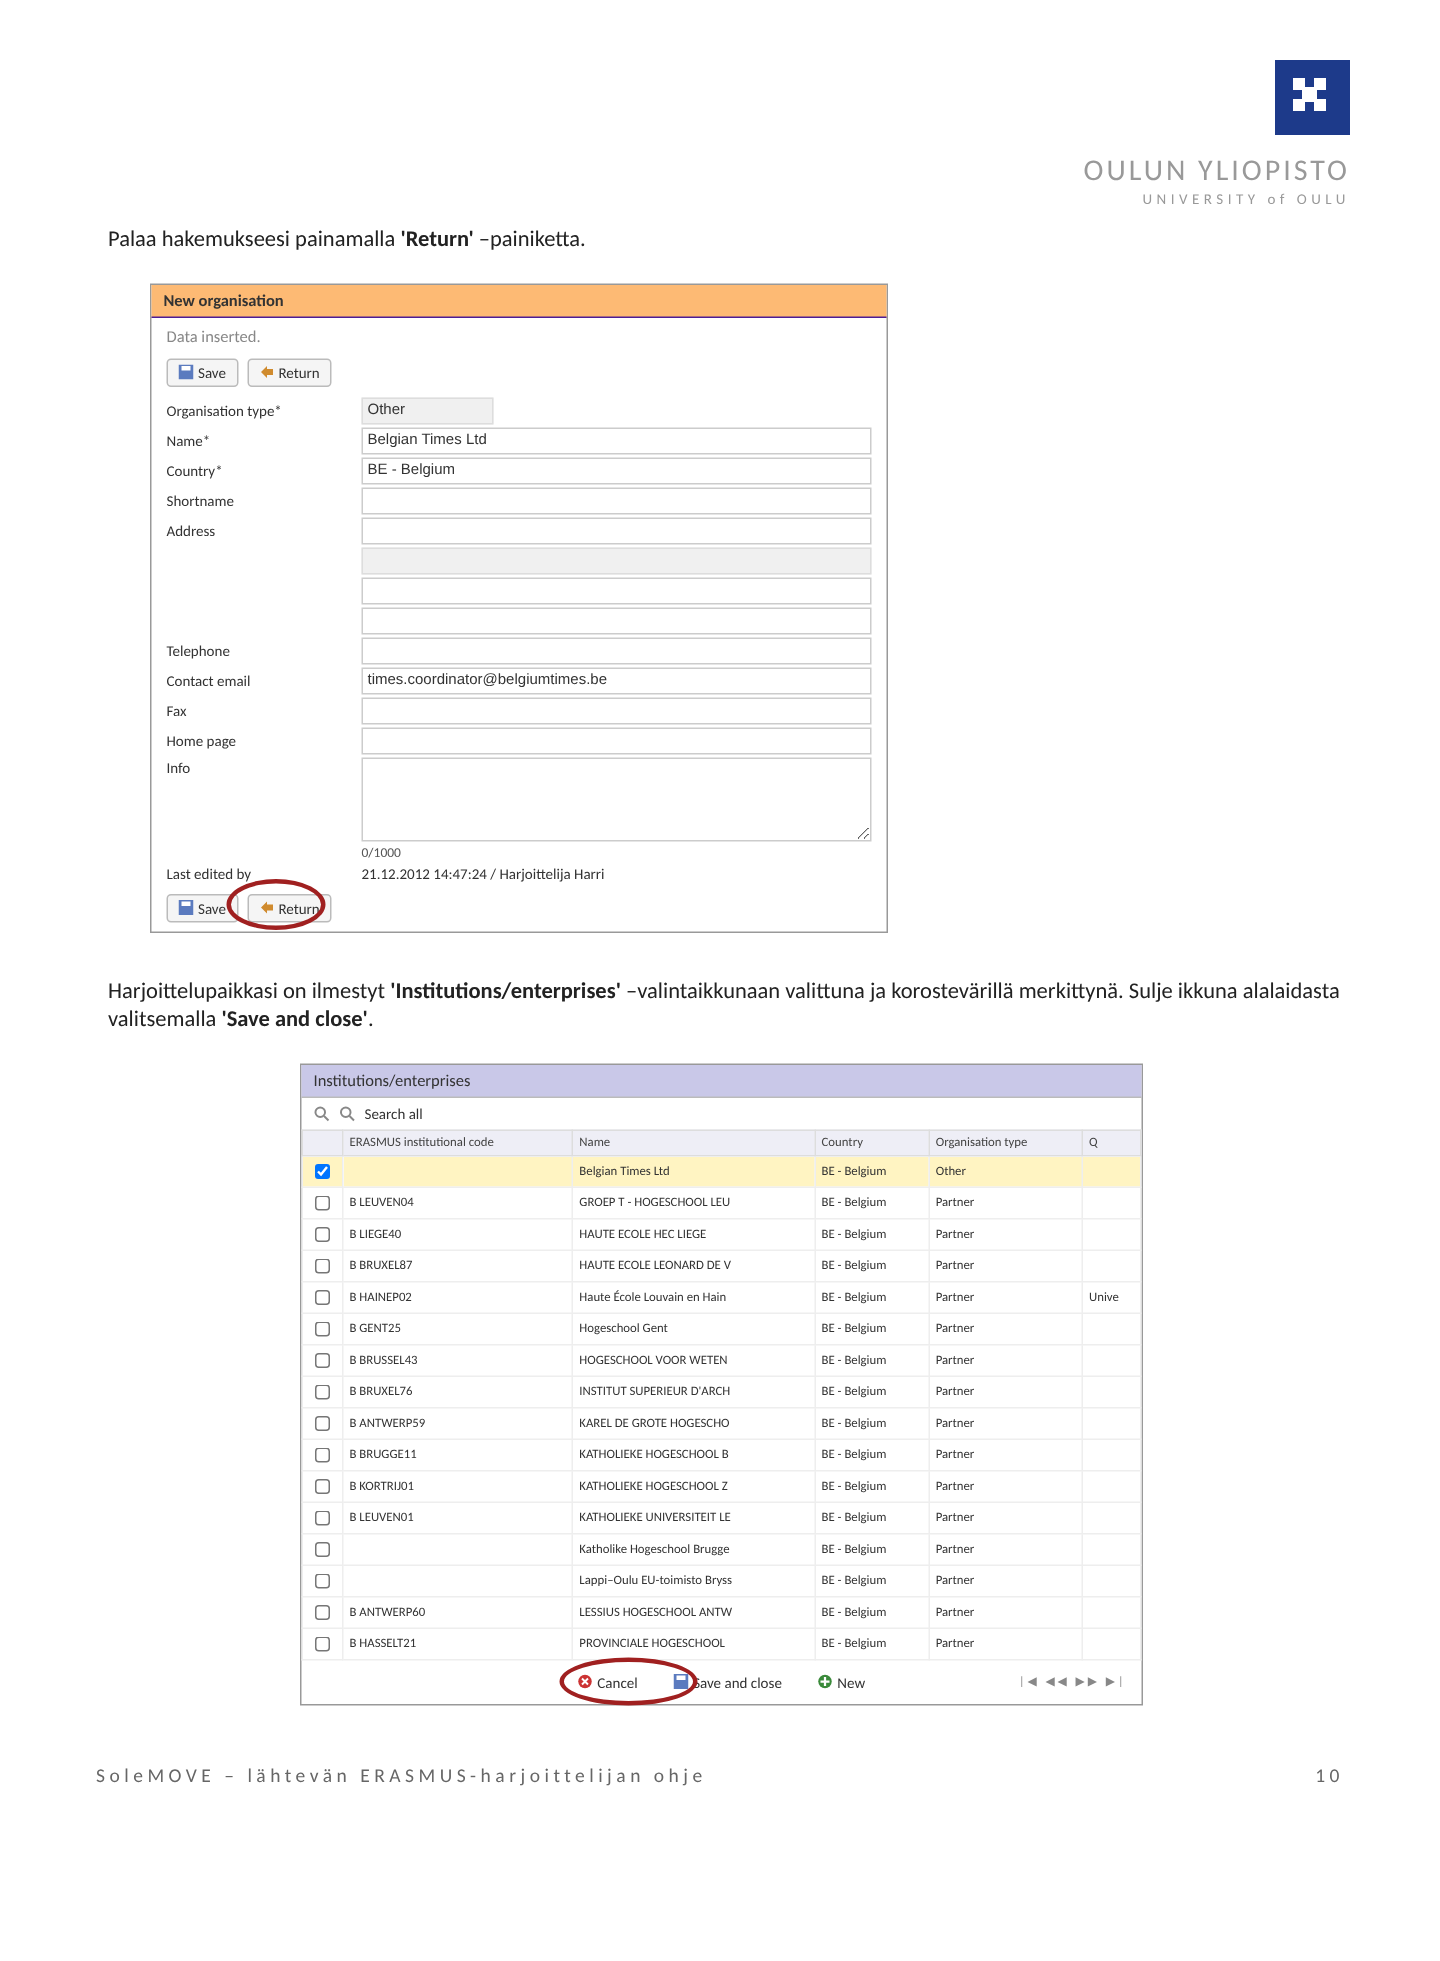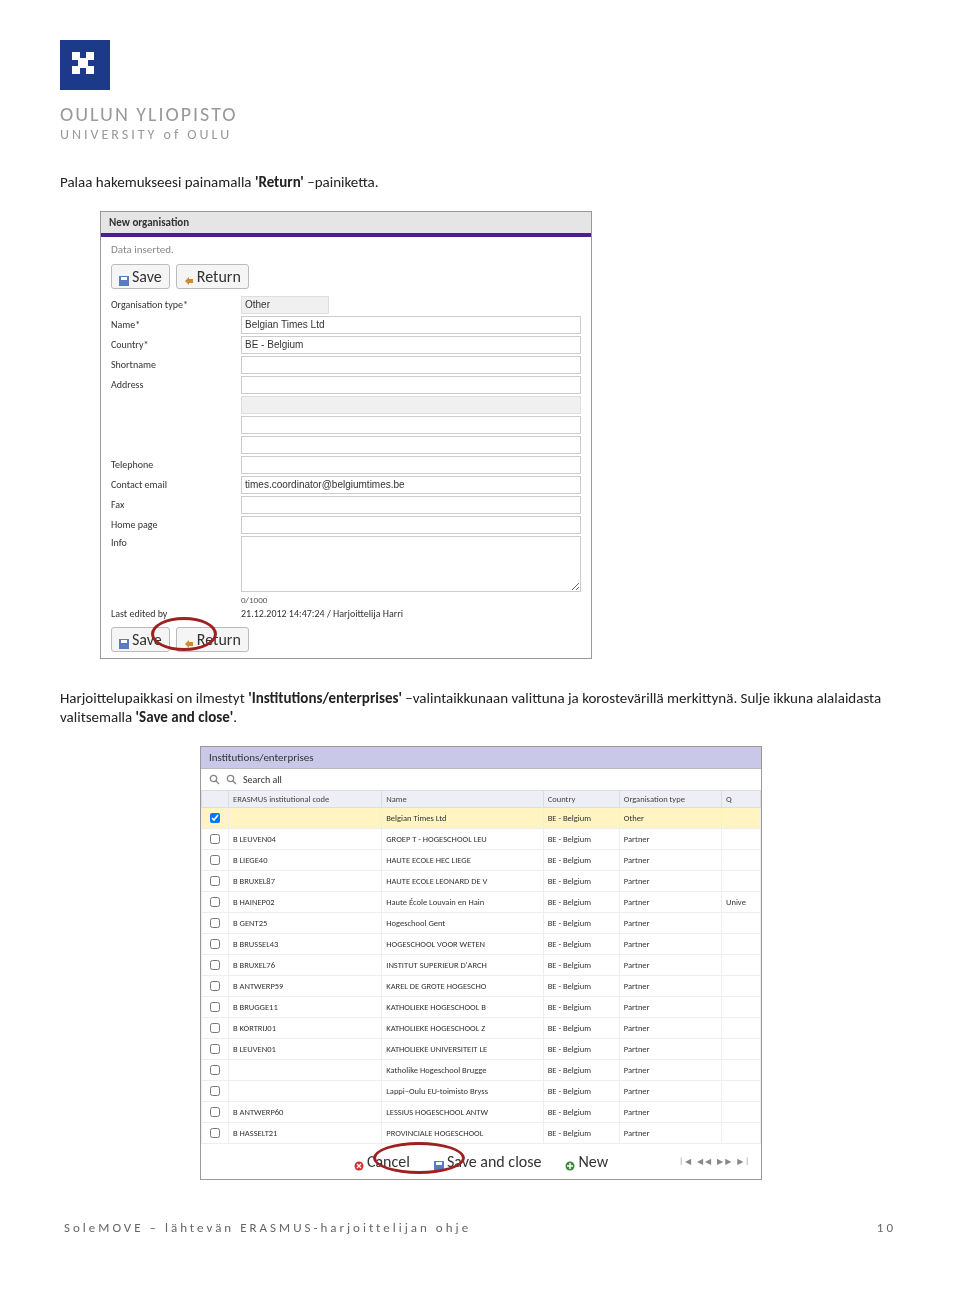--- a/index.html
+++ b/index.html
@@ -8,90 +8,90 @@
     font-family: Calibri, Arial, sans-serif;
     font-size: 14px;
     color: #222;
     background: #fff;
     width: 960px;
   }
   .page {
     padding: 40px 60px 20px 60px;
   }
   .logo-area {
-    text-align: left;
-    margin-bottom: 30px;
+    text-align: right;
+    margin-bottom: 12px;
   }
   .logo-mark {
     display: inline-block;
     width: 50px;
     height: 50px;
     background: #1d3a8a;
     position: relative;
     margin-bottom: 8px;
   }
   .logo-mark svg { display:block; }
   .logo-text1 {
     font-size: 20px;
     letter-spacing: 2px;
     color: #999;
     font-weight: 300;
   }
   .logo-text2 {
-    font-size: 14px;
+    font-size: 10px;
     letter-spacing: 3px;
     color: #999;
   }
   .para {
     font-size: 15px;
-    margin: 12px 0 18px 0;
+    margin: 12px 0 18px 12px;
     line-height: 1.3;
   }
   .para .t1 { display:inline; }
   .para .b { font-weight: bold; }
   
   .shot {
     border: 1px solid #999;
     background: #fff;
     font-size: 10px;
     color: #333;
     margin-bottom: 30px;
   }
   
   .form-shot {
     width: 490px;
     margin-left: 40px;
   }
   .fs-header {
-    background: #e5e5e5;
+    background: #fdba74;
     padding: 4px 8px;
     font-weight: bold;
     font-size: 11px;
-    border-bottom: 4px solid #4c1d95;
+    border-bottom: 1px solid #4c1d95;
   }
   .fs-status {
     color: #888;
     padding: 6px 10px 2px 10px;
     font-size: 11px;
   }
   .fs-btnbar {
     padding: 6px 10px;
     display: flex;
     gap: 6px;
     align-items: center;
   }
   .mini-btn {
     display: inline-flex;
     align-items: center;
     gap: 3px;
     border: 1px solid #bbb;
     background: #f5f5f5;
     border-radius: 3px;
     padding: 2px 7px;
-    font-size: 16px;
+    font-size: 10px;
     color: #333;
     cursor: pointer;
   }
   .mini-btn .ico { width:10px; height:10px; display:inline-block; }
   .fs-row {
     display: flex;
     align-items: center;
     padding: 1px 10px;
   }
   .fs-label {

